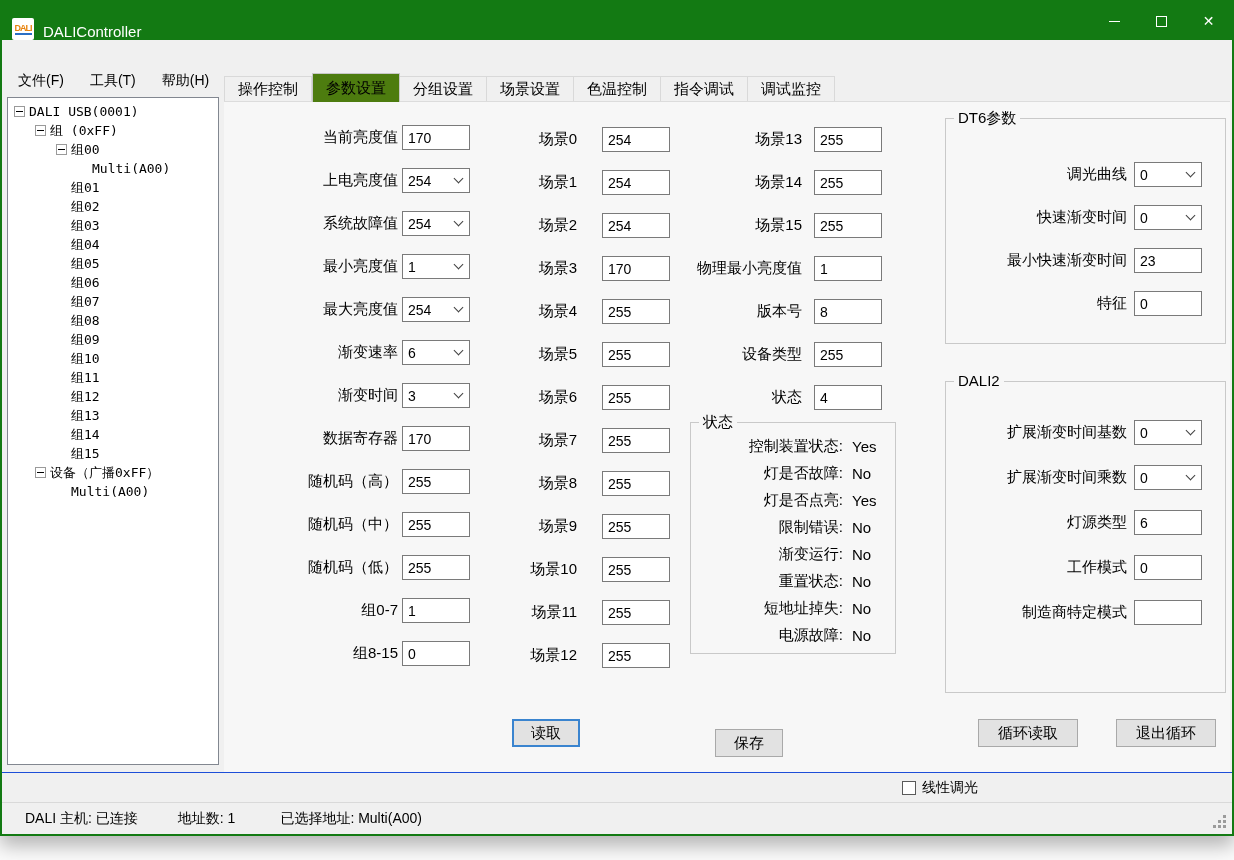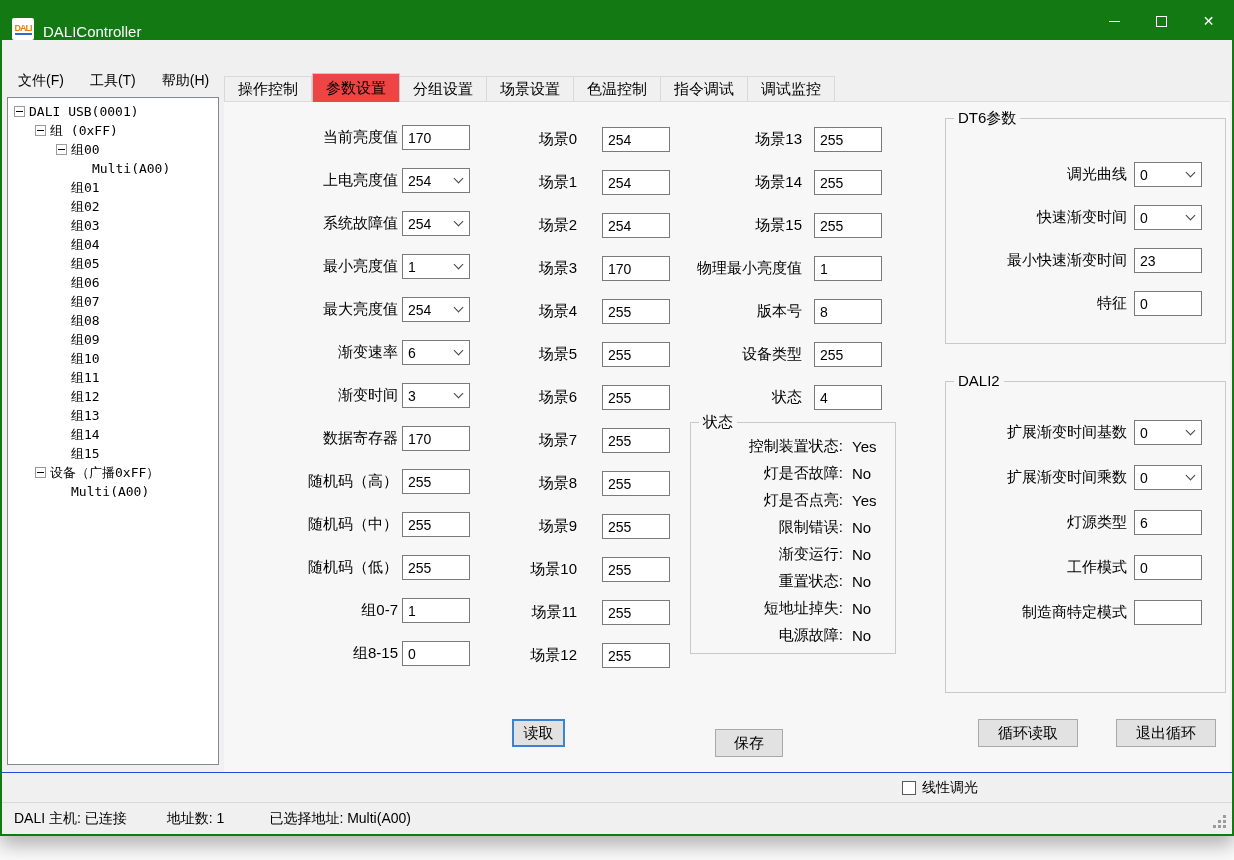--- a/index.html
+++ b/index.html
@@ -32,21 +32,21 @@
   .trow { height:19px; display:flex; align-items:center; white-space:nowrap; }
   .exp { width:11px; height:11px; border:1px solid #9a9a9a; background:#fff; margin-right:4px;
          position:relative; flex:none; }
   .exp::after { content:""; position:absolute; left:1px; right:1px; top:4px; height:1px; background:#000; }
 
   
   .tabs { position:absolute; left:222px; top:71px; height:29px; display:flex; align-items:flex-end; }
   .tab { height:26px; padding:0 13px; font-size:15px; background:#f0f0f0; border:1px solid #d9d9d9;
          border-left:none; display:flex; align-items:center; color:#000; }
   .tab:first-child { border-left:1px solid #d9d9d9; }
-  .tab.sel { background:#ef4444; height:29px; border:1px solid #c8c8c8; border-bottom:none; position:relative; z-index:2;margin-top:44px; }
+  .tab.sel { background:#4d7c0f; height:29px; border:1px solid #c8c8c8; border-bottom:none; position:relative; z-index:2;margin-top:44px; }
 
   
   .panel { position:absolute; left:222px; top:99px; width:1006px; height:671px; background:#f7f7f7;
            border-top:1px solid #dcdcdc; }
   .row43 { height:43px; display:flex; align-items:center; }
   .row45 { height:45px; display:flex; align-items:center; }
   .flabel { font-size:15px; color:#000; }
   .l1 { width:178px; text-align:right; padding-right:4px; }
   .l2 { width:93px; text-align:right; margin-right:25px; }
   .l3 { width:148px; text-align:right; margin-right:12px; }
@@ -65,32 +65,32 @@
   .gtitle { position:absolute; top:-10px; left:8px; background:#f7f7f7; padding:0 4px; font-size:15px; }
   #status-group { left:466px; top:320px; width:206px; height:232px; padding-top:10px; }
   .srow { height:27px; display:flex; align-items:center; font-size:15px; }
   .sl { width:152px; text-align:right; }
   .sv { margin-left:9px; }
   #dt6-group { left:721px; top:16px; width:281px; height:226px; padding-top:34px; }
   #dali2-group { left:721px; top:279px; width:281px; height:312px; padding-top:28px; }
 
   .btn { position:absolute; background:#e2e2e2; border:1px solid #a9a9a9; font-size:15px;
          display:flex; align-items:center; justify-content:center; color:#000; }
-  #btn-read { left:288px; top:617px; width:53px; height:28px; border:2px solid #3a84cf; }
+  #btn-read { left:288px; top:617px; width:68px; height:28px; border:2px solid #3a84cf; }
   #btn-save { left:491px; top:627px; width:68px; height:28px; }
   #btn-loop { left:754px; top:617px; width:100px; height:28px; }
   #btn-exit { left:892px; top:617px; width:100px; height:28px; }
 
   .footer { position:absolute; left:0; top:770px; width:100%; height:30px; border-top:1px solid #1d4ed8; }
   .chk-row { position:absolute; left:900px; top:6px; display:flex; align-items:center; font-size:14px; }
   .cbox { width:14px; height:14px; border:1px solid #5a5a5a; background:#fff; margin-right:6px; flex:none; }
 
   .statusbar { position:absolute; left:0; top:800px; width:100%; height:32px; background:#f0f0f0;
                border-top:1px solid #d9d9d9; display:flex; align-items:center; font-size:14px; }
-  .sb-host { margin-left:12px; }
+  .sb-host { margin-left:23px; }
   .sb-addr { margin-left:40px; }
   .sb-sel { margin-left:45px; }
   .grip { position:absolute; right:6px; bottom:6px; width:3px; height:3px; background:#9b9b9b;
           box-shadow:-5px 0 0 #9b9b9b, 0 -5px 0 #9b9b9b, -10px 0 0 #9b9b9b, -5px -5px 0 #9b9b9b, 0 -10px 0 #9b9b9b; }
 </style>
 </head>
 <body>
 
 <div class="window">
 

